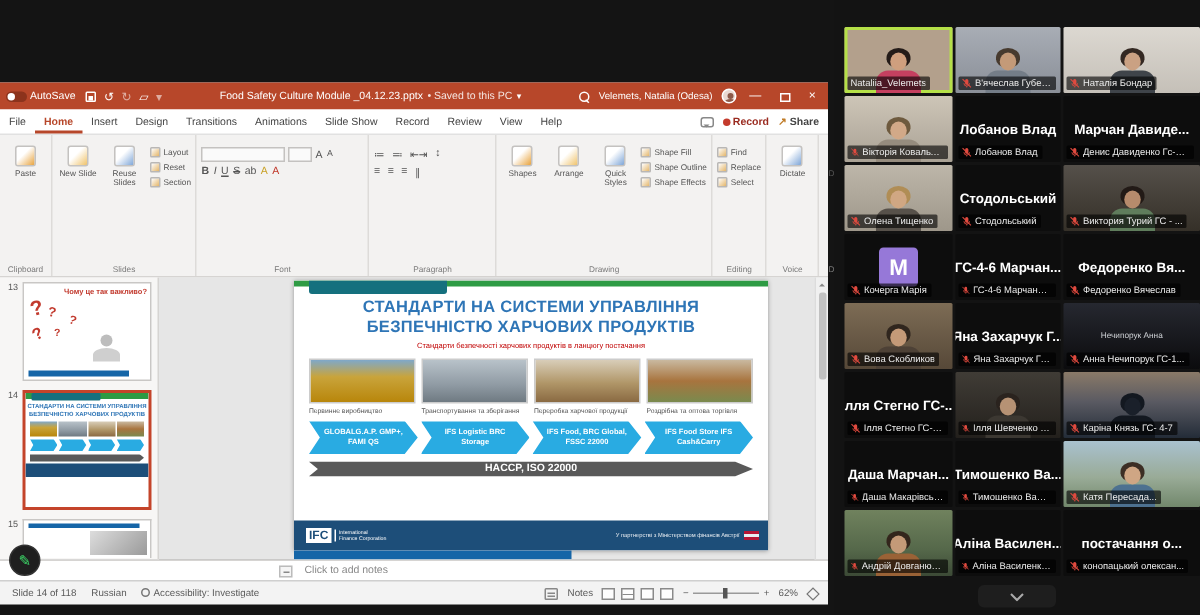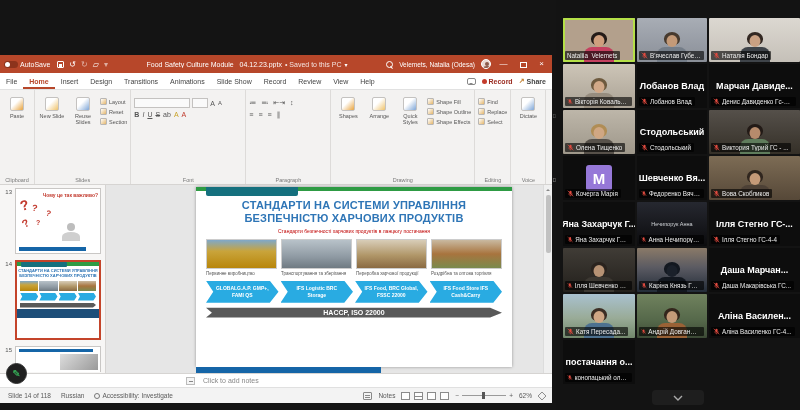--- a/index.html
+++ b/index.html
@@ -411,20 +411,34 @@
               <span>Переробка харчової продукції</span>
               <span>Роздрібна та оптова торгівля</span>
             </div>
           <div class="sl-arrows" id="arrow-row">
               <div class="chev">GLOBALG.A.P. GMP+, FAMI QS</div>
               <div class="chev">IFS Logistic BRC Storage</div>
               <div class="chev">IFS Food, BRC Global, FSSC 22000</div>
               <div class="chev">IFS Food Store IFS Cash&amp;Carry</div>
             </div>
           <div class="sl-haccp">HACCP, ISO 22000</div>
+          <div class="sl-footer">
+            <span class="ifc">
+              <span class="ifc-logo">IFC</span>
+              <span class="ifc-text"><span>International</span><br><span>Finance Corporation</span></span>
+            </span>
+            <span class="sl-partner">
+              <span>У партнерстві з Міністерством фінансів Австрії</span>
+              <span class="flag-at">
+                  <i></i>
+                  <i></i>
+                  <i></i>
+                </span>
+            </span>
+          </div>
         </div>
         <div id="blue-band"></div>
         <div class="vscroll">
             <span class="up"></span>
             <span class="vth"></span>
           </div>
       </div>
     </div>
 
     <div class="notes">
@@ -589,21 +603,32 @@
           <div class="nlabel">
             <svg width="7" height="7" viewBox="0 0 12 12">
               <path d="M6 1.2a1.9 1.9 0 0 1 1.9 1.9v2.8a1.9 1.9 0 1 1-3.8 0V3.1A1.9 1.9 0 0 1 6 1.2z" fill="#e04a3f"></path>
               <path d="M2.8 6a3.2 3.2 0 0 0 6.4 0M6 9.2v1.6" stroke="#e04a3f" stroke-width="1" fill="none"></path>
               <line x1="1.2" y1="1.2" x2="10.8" y2="10.8" stroke="#e04a3f" stroke-width="1.2"></line>
             </svg>
             <span>Кочерга Марія</span>
           </div>
         </div>
         <div class="tile">
-          <div class="bigname">Шевченко  Вя...</div>
+          <div class="bigname">ГС-4-6  Марчан...</div>
+          <div class="nlabel">
+            <svg width="7" height="7" viewBox="0 0 12 12">
+              <path d="M6 1.2a1.9 1.9 0 0 1 1.9 1.9v2.8a1.9 1.9 0 1 1-3.8 0V3.1A1.9 1.9 0 0 1 6 1.2z" fill="#e04a3f"></path>
+              <path d="M2.8 6a3.2 3.2 0 0 0 6.4 0M6 9.2v1.6" stroke="#e04a3f" stroke-width="1" fill="none"></path>
+              <line x1="1.2" y1="1.2" x2="10.8" y2="10.8" stroke="#e04a3f" stroke-width="1.2"></line>
+            </svg>
+            <span>ГС-4-6 Марчанчин А...</span>
+          </div>
+        </div>
+        <div class="tile">
+          <div class="bigname">Федоренко  Вя...</div>
           <div class="nlabel">
             <svg width="7" height="7" viewBox="0 0 12 12">
               <path d="M6 1.2a1.9 1.9 0 0 1 1.9 1.9v2.8a1.9 1.9 0 1 1-3.8 0V3.1A1.9 1.9 0 0 1 6 1.2z" fill="#e04a3f"></path>
               <path d="M2.8 6a3.2 3.2 0 0 0 6.4 0M6 9.2v1.6" stroke="#e04a3f" stroke-width="1" fill="none"></path>
               <line x1="1.2" y1="1.2" x2="10.8" y2="10.8" stroke="#e04a3f" stroke-width="1.2"></line>
             </svg>
             <span>Федоренко Вячеслав</span>
           </div>
         </div>
         <div class="tile" style="background: linear-gradient(rgb(125, 108, 85), rgb(86, 72, 56));">
@@ -686,20 +711,31 @@
         </div>
         <div class="tile">
           <div class="bigname">Даша  Марчан...</div>
           <div class="nlabel">
             <svg width="7" height="7" viewBox="0 0 12 12">
               <path d="M6 1.2a1.9 1.9 0 0 1 1.9 1.9v2.8a1.9 1.9 0 1 1-3.8 0V3.1A1.9 1.9 0 0 1 6 1.2z" fill="#e04a3f"></path>
               <path d="M2.8 6a3.2 3.2 0 0 0 6.4 0M6 9.2v1.6" stroke="#e04a3f" stroke-width="1" fill="none"></path>
               <line x1="1.2" y1="1.2" x2="10.8" y2="10.8" stroke="#e04a3f" stroke-width="1.2"></line>
             </svg>
             <span>Даша Макарівська ГС...</span>
+          </div>
+        </div>
+        <div class="tile">
+          <div class="bigname">Тимошенко  Ва...</div>
+          <div class="nlabel">
+            <svg width="7" height="7" viewBox="0 0 12 12">
+              <path d="M6 1.2a1.9 1.9 0 0 1 1.9 1.9v2.8a1.9 1.9 0 1 1-3.8 0V3.1A1.9 1.9 0 0 1 6 1.2z" fill="#e04a3f"></path>
+              <path d="M2.8 6a3.2 3.2 0 0 0 6.4 0M6 9.2v1.6" stroke="#e04a3f" stroke-width="1" fill="none"></path>
+              <line x1="1.2" y1="1.2" x2="10.8" y2="10.8" stroke="#e04a3f" stroke-width="1.2"></line>
+            </svg>
+            <span>Тимошенко Валерія Г...</span>
           </div>
         </div>
         <div class="tile" style="background: linear-gradient(rgb(169, 193, 207) 0%, rgb(153, 171, 151) 55%, rgb(114, 136, 108) 100%);">
           <div class="person">
             <span class="p-torso" style="background: rgb(77, 113, 144);"></span>
             <span class="p-hair" style="background: rgb(60, 46, 36);"></span>
             <span class="p-face" style="background: rgb(207, 166, 132);"></span>
           </div>
           <div class="nlabel">
             <svg width="7" height="7" viewBox="0 0 12 12">

